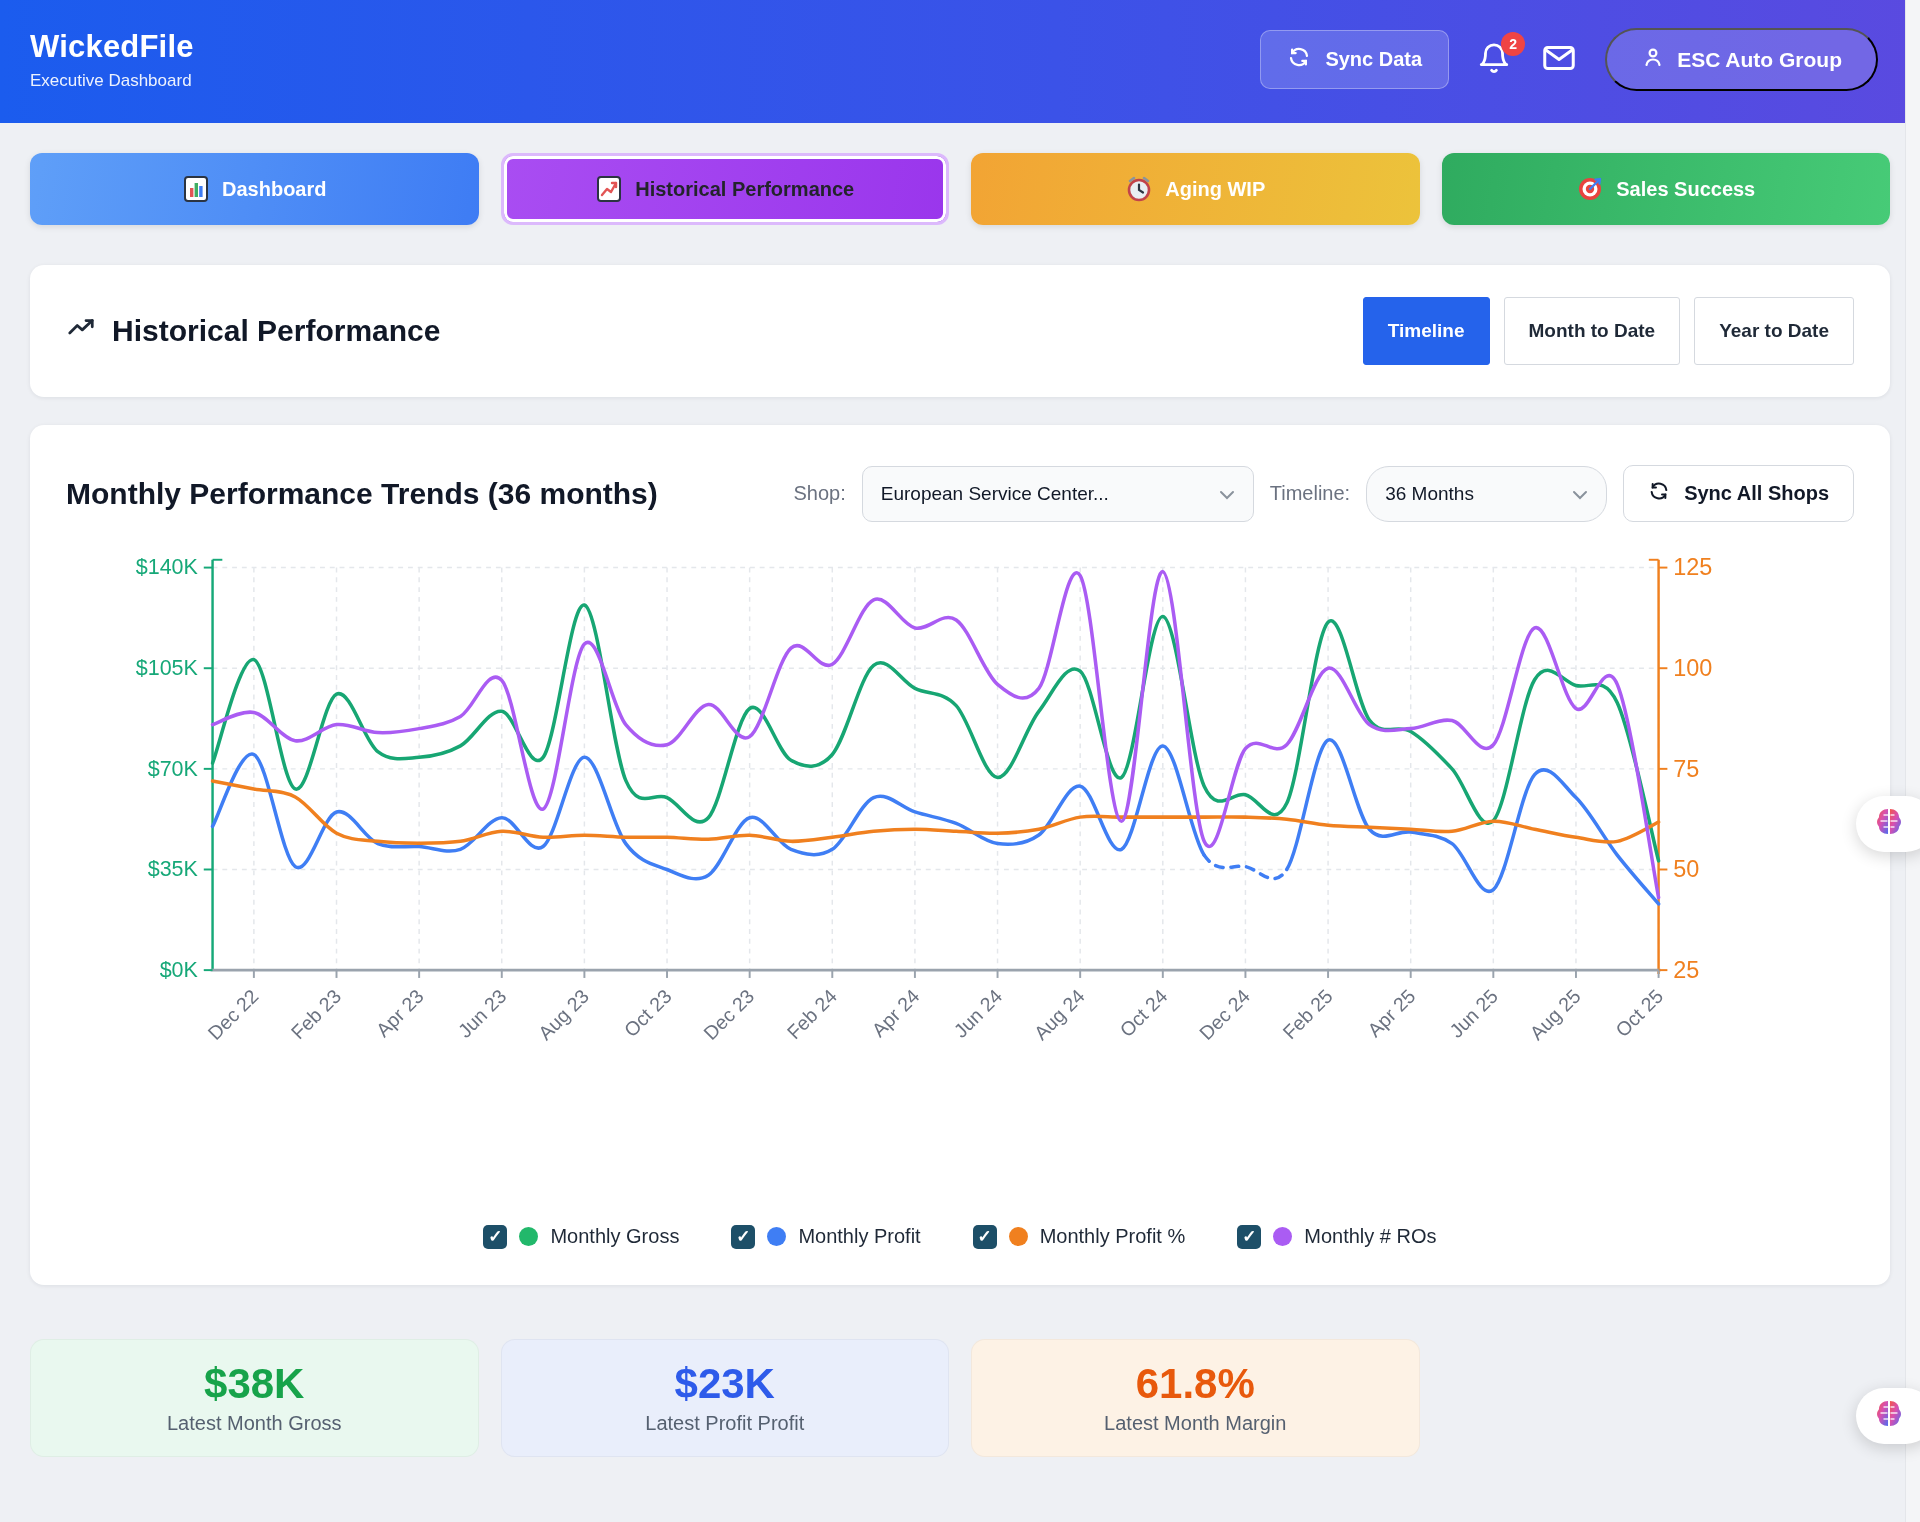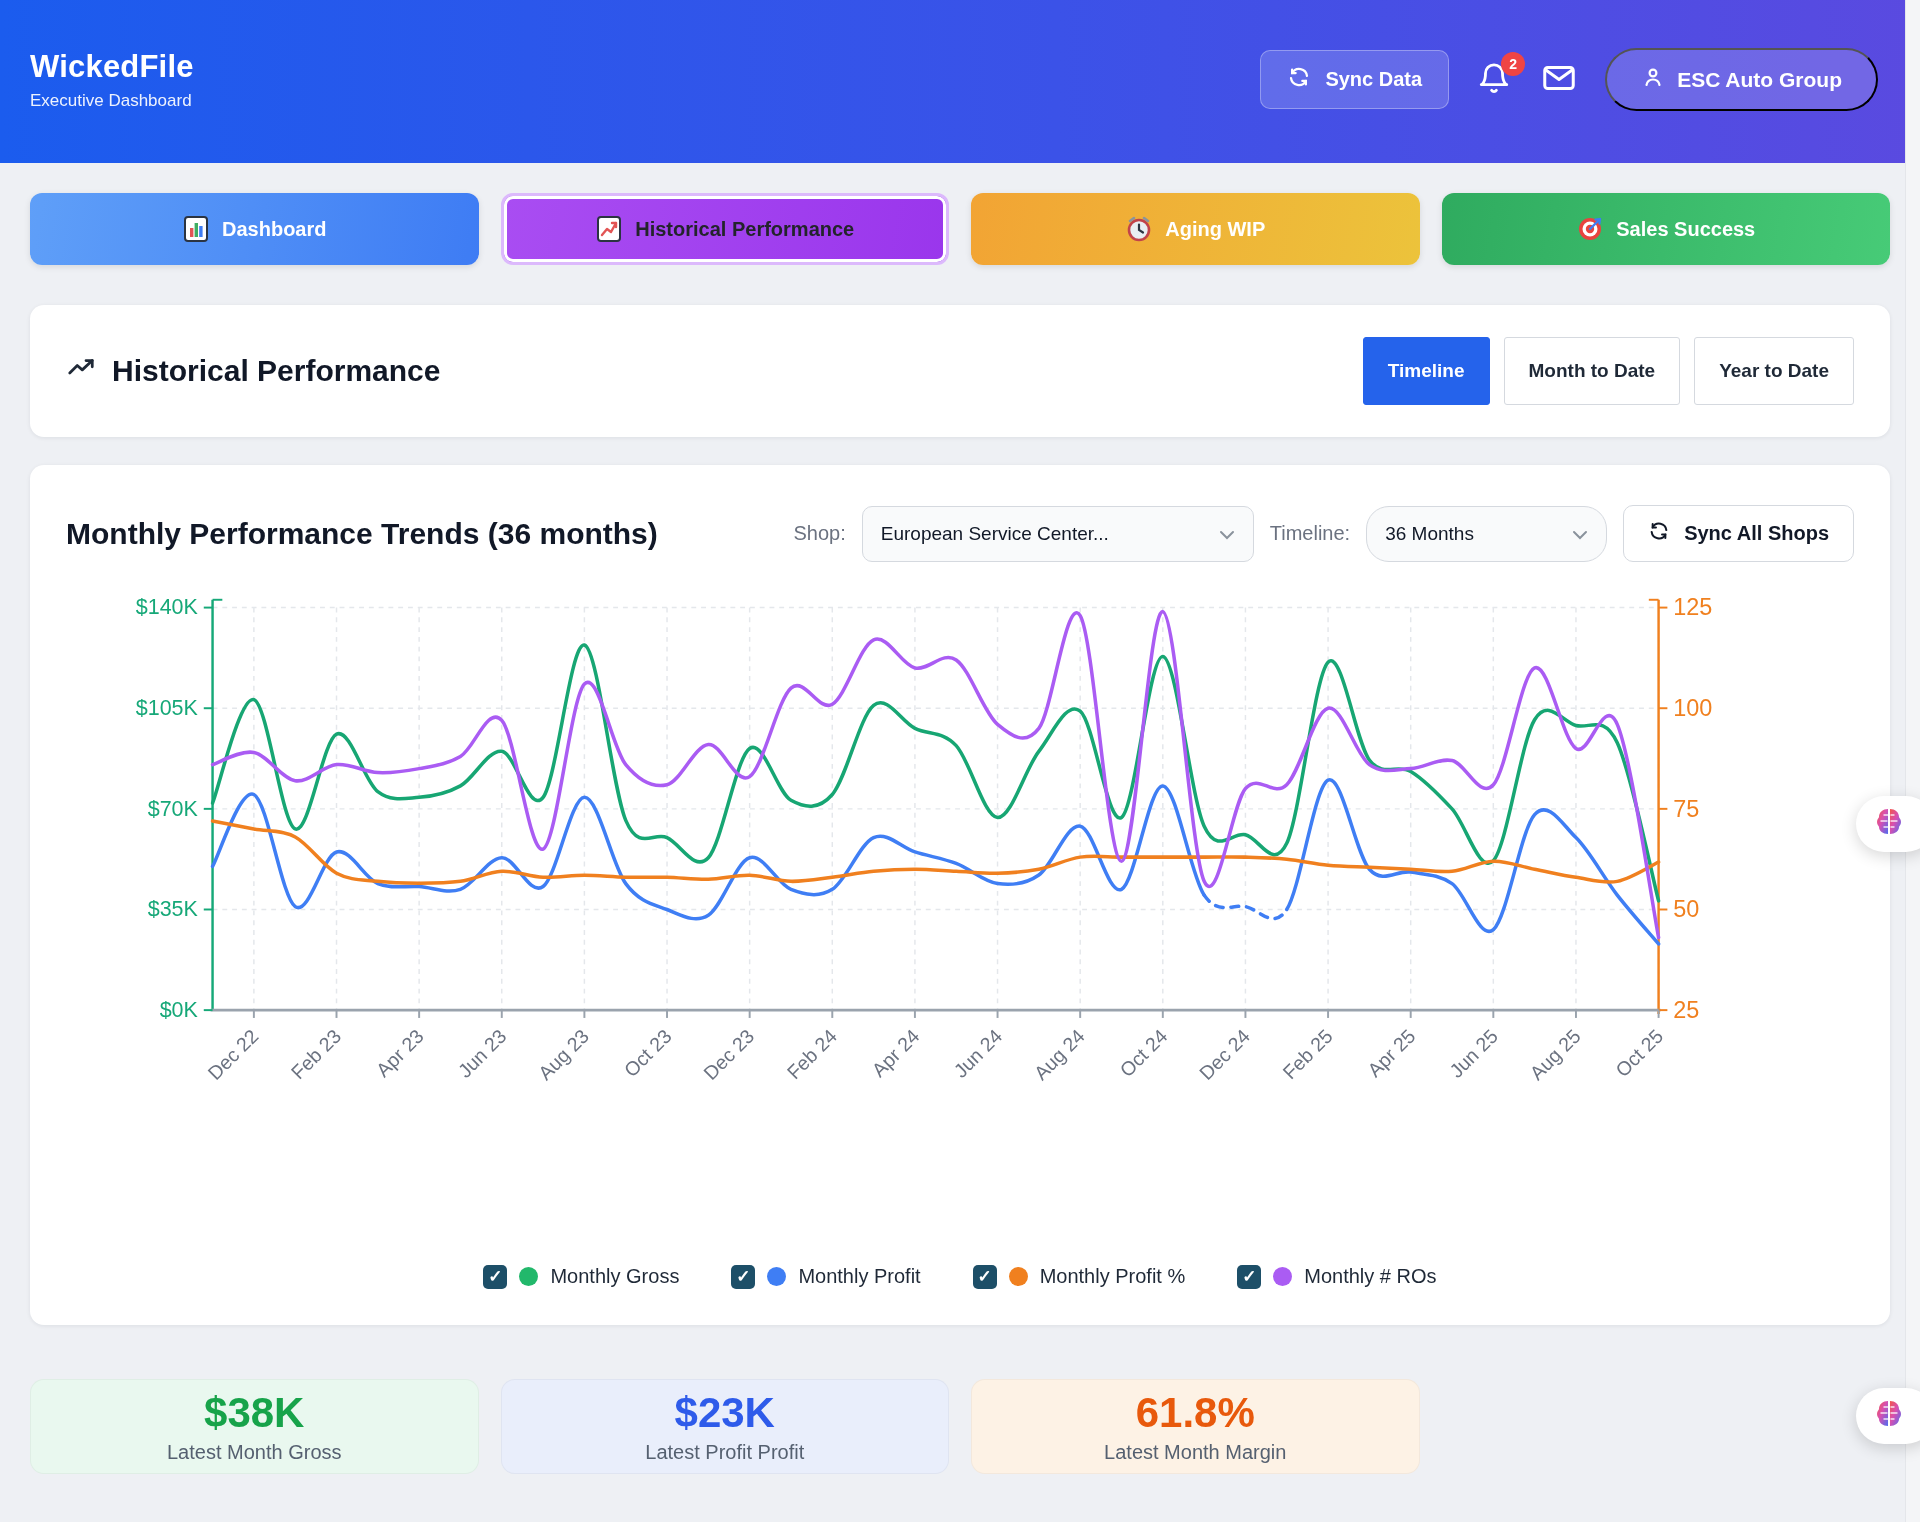--- a/index.html
+++ b/index.html
@@ -1,20 +1,20 @@
 <!DOCTYPE html>
 <html><head>
 <meta charset="utf-8">
 <style>
   * { margin:0; padding:0; box-sizing:border-box; }
   html,body { width:1920px; height:1522px; overflow:hidden; }
   body { font-family:"Liberation Sans", sans-serif; background:#eef0f4; color:#111827; position:relative; }
 
   
-  .app-header { height:163px; background:linear-gradient(90deg,#1b5cee 0%,#3b52e8 55%,#5a4ae0 100%);
+  .app-header { height:123px; background:linear-gradient(90deg,#1b5cee 0%,#3b52e8 55%,#5a4ae0 100%);
     display:flex; align-items:center; justify-content:space-between; padding:0 42px 4px 30px; }
   .brand .title { color:#fff; font-size:31px; font-weight:800; letter-spacing:.2px; }
   .brand .subtitle { color:rgba(255,255,255,.92); font-size:17px; margin-top:6px; }
   .header-right { display:flex; align-items:center; gap:28px; }
   .sync-data-btn { display:flex; align-items:center; gap:14px; background:rgba(255,255,255,.16);
     border:1px solid rgba(255,255,255,.32); border-radius:10px; color:#fff; font-size:20px; font-weight:700;
     padding:14px 26px; cursor:pointer; }
   .bell-wrap { position:relative; width:36px; height:36px; }
   .badge { position:absolute; top:-10px; right:-12px; background:#ef4444; color:#fff; font-size:14px; font-weight:700;
     width:24px; height:24px; border-radius:50%; display:flex; align-items:center; justify-content:center; }
@@ -58,21 +58,21 @@
 
   .chart-legend { display:flex; justify-content:center; gap:52px; margin-top:148px; }
   .legend-item { display:flex; align-items:center; gap:12px; }
   .legend-check { width:24px; height:24px; border-radius:5px; background:#1d4f68; color:#fff; font-size:17px;
     font-weight:700; display:flex; align-items:center; justify-content:center; cursor:pointer; }
   .legend-dot { width:19px; height:19px; border-radius:50%; }
   .legend-label { font-size:20px; color:#1f2937; }
 
   
   .stats { display:grid; grid-template-columns:repeat(4,1fr); gap:22px; margin:54px 30px 0 30px; }
-  .stat-card { height:95px; border-radius:14px; display:flex; flex-direction:column; align-items:center;
+  .stat-card { height:118px; border-radius:14px; display:flex; flex-direction:column; align-items:center;
     justify-content:center; gap:4px; border:1px solid rgba(0,0,0,.04); }
   .stat-card.c0 { background:#e9f8ef; } .stat-card.c1 { background:#e9eefb; }
   .stat-card.c2 { background:#fdf2e5; } .stat-card.c3 { background:#f5effc; }
   .stat-value { font-size:42px; font-weight:800; }
   .stat-label { font-size:20px; color:#556070; }
 
   
   .scroll-track { position:absolute; top:0; right:0; width:15px; height:100%; background:#f4f5f7;
     border-left:1px solid #e4e6ea; z-index:40; }
   .ai-fab { position:absolute; right:-14px; width:78px; height:56px; background:#fff; border-radius:28px;

